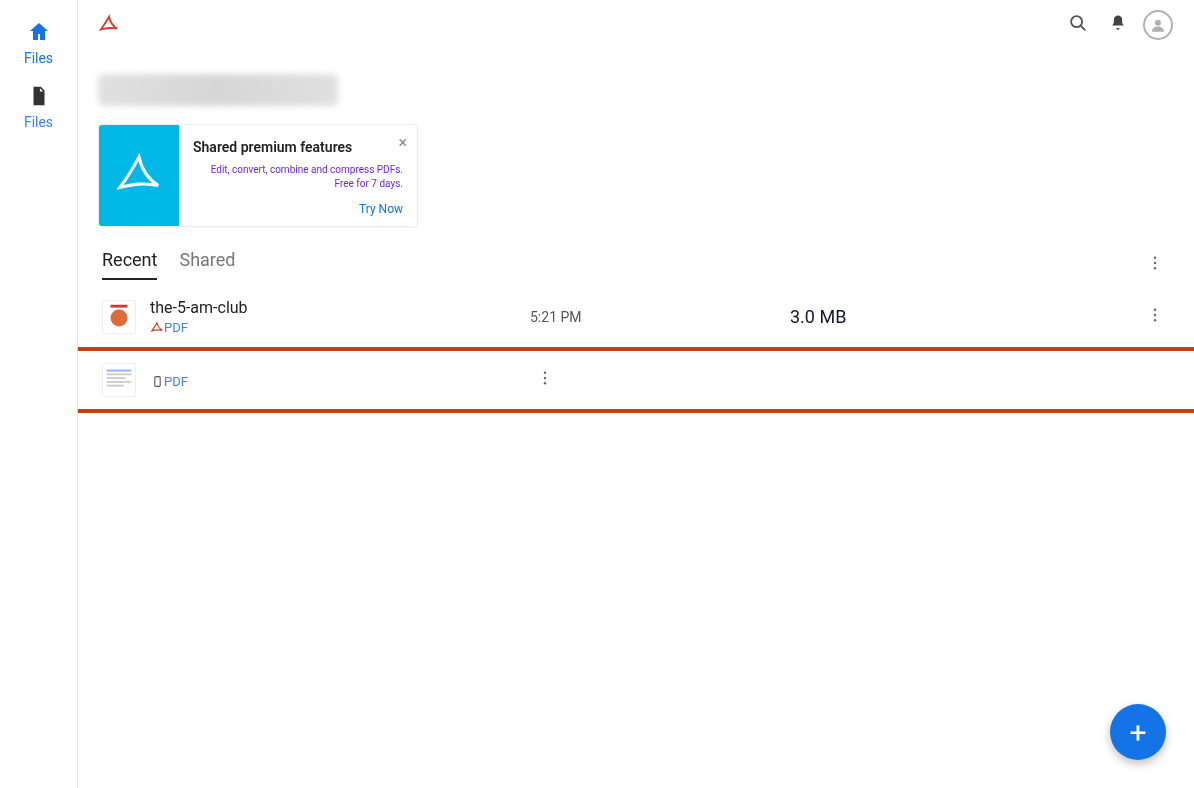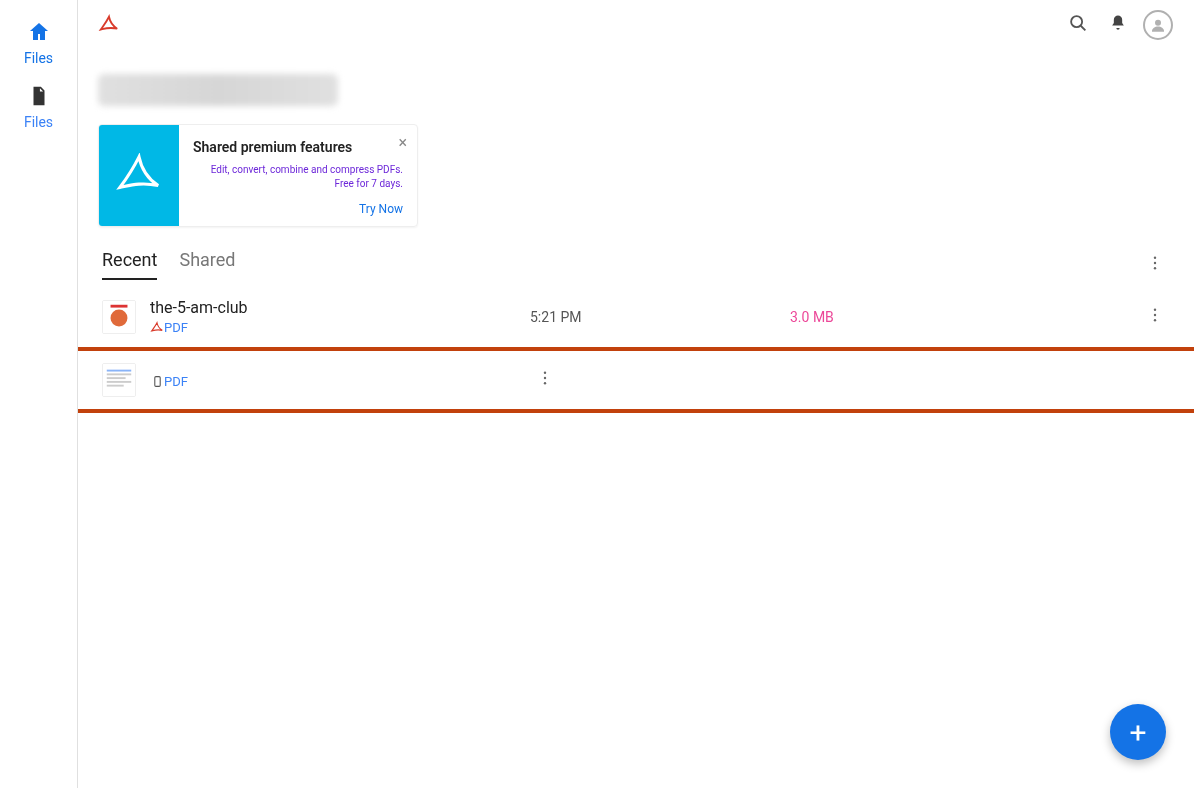--- a/index.html
+++ b/index.html
@@ -41,21 +41,21 @@
   
   .file-list { margin-top: 6px; }
   .file-row { display: flex; align-items: center; padding: 12px 24px 12px 24px; border-bottom: 4px solid #c2410c; }
   .file-thumb { width: 34px; height: 34px; border: 1px solid #eee; border-radius: 2px; background: #fff; margin-right: 14px; display:flex; align-items:center; justify-content:center; font-size:8px; color:#c44; overflow:hidden; }
   .file-thumb svg { width: 100%; height: 100%; }
   .file-name-col { width: 380px; }
   .file-name { font-size: 16px; color: #222; }
   .file-sub { display: flex; align-items: center; gap: 0; margin-top: 3px; font-size: 13px; color: #3b82f6; }
   .file-sub .mini-icon { width: 14px; height: 14px; display:flex; align-items:center; justify-content:center; }
   .file-time-col { width: 260px; font-size: 14px; color: #555; }
-  .file-size-col { flex: 1; font-size: 14px; color: #ec4899; }
+  .file-size-col { flex: 1; font-size: 18px; color: #0f172a; }
   .file-more { width: 30px; display: flex; align-items: center; justify-content: center; cursor: pointer; color: #666; }
   
   .fab { position: absolute; right: 28px; bottom: 28px; width: 56px; height: 56px; border-radius: 50%; background: #1473e6; color: #fff; display: flex; align-items: center; justify-content: center; font-size: 30px; box-shadow: 0 4px 10px rgba(0,0,0,0.25); cursor: pointer; }
 </style>
 </head>
 <body>
 
 <div class="app">
 
   <nav class="sidebar">

